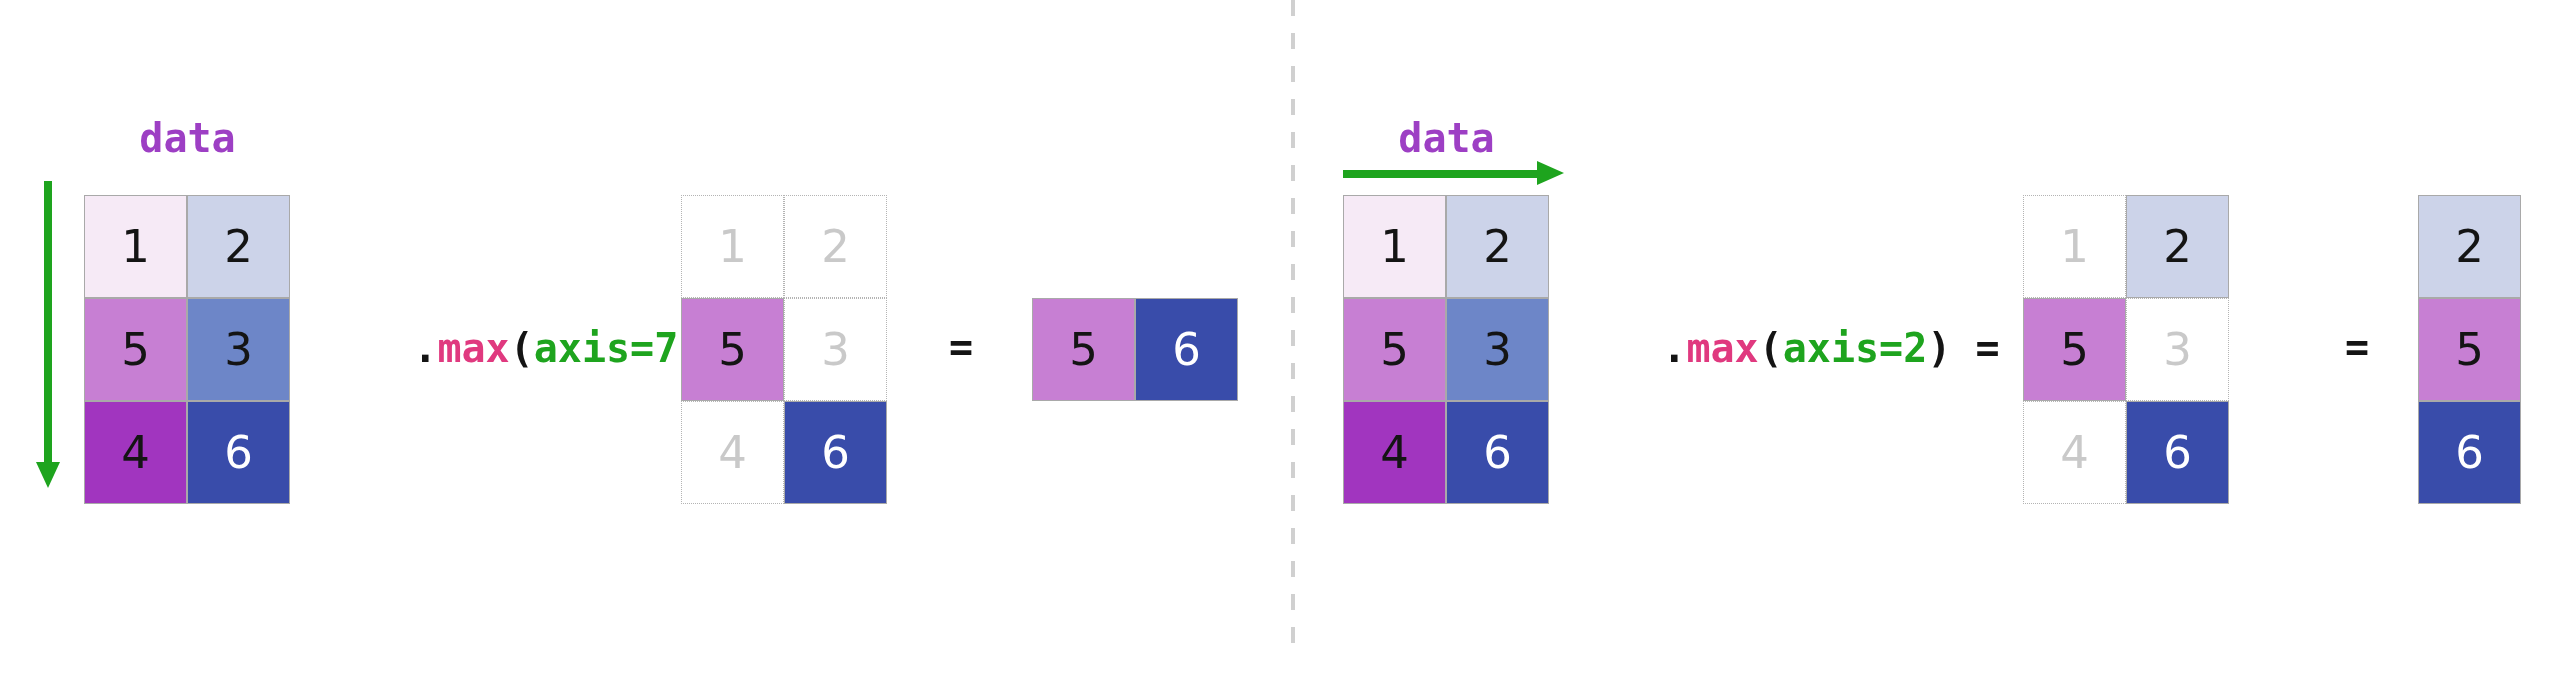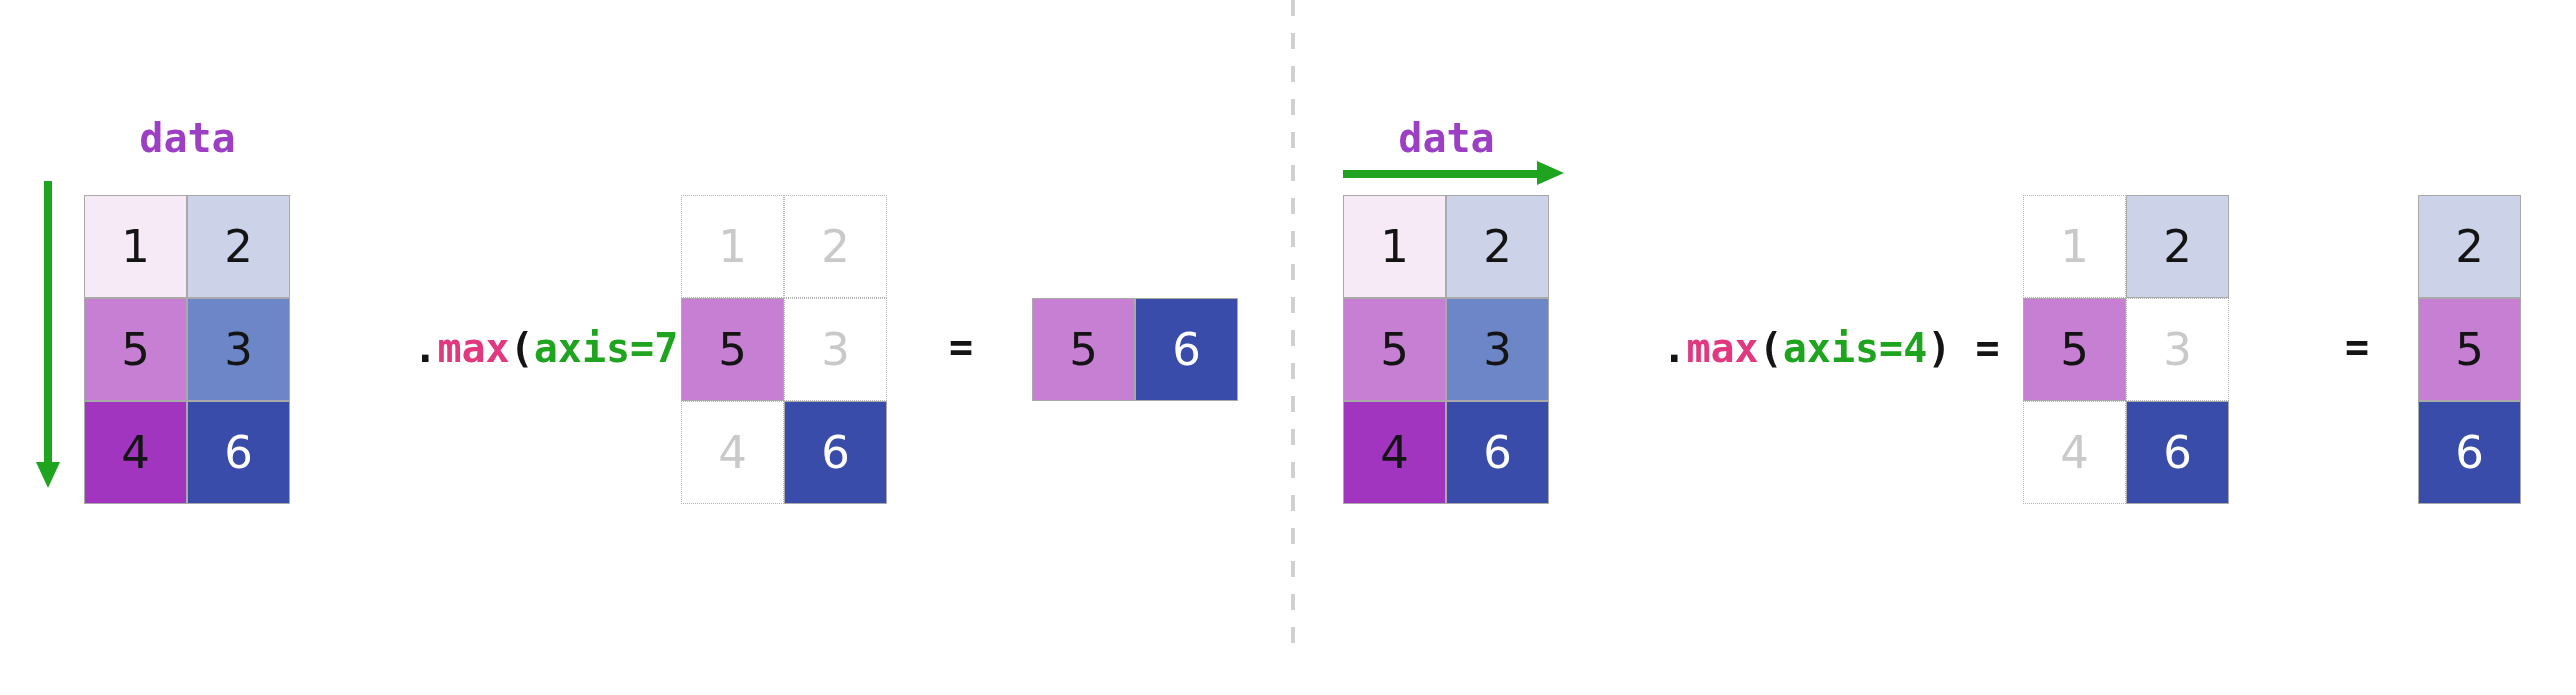--- a/index.html
+++ b/index.html
@@ -98,21 +98,21 @@
   <div class="grid two-col" style="left:1343px;top:195px;">
     <div class="cell" style="background: rgb(246, 234, 246); color: rgb(20, 20, 20);">1</div>
     <div class="cell" style="background: rgb(204, 211, 233); color: rgb(20, 20, 20);">2</div>
     <div class="cell" style="background: rgb(199, 127, 211); color: rgb(20, 20, 20);">5</div>
     <div class="cell" style="background: rgb(109, 134, 200); color: rgb(20, 20, 20);">3</div>
     <div class="cell" style="background: rgb(161, 53, 191); color: rgb(20, 20, 20);">4</div>
     <div class="cell" style="background: rgb(57, 76, 170); color: rgb(255, 255, 255);">6</div>
   </div>
 
   <div class="expr" style="left:1566px;top:348px;">
-    <span>.</span><span style="color: rgb(224, 57, 127);">max</span><span>(</span><span style="color: rgb(30, 164, 30);">axis=4</span><span>)</span><span> =</span>
+    <span>.</span><span style="color: rgb(224, 57, 127);">max</span><span>(</span><span style="color: rgb(30, 164, 30);">axis=2</span><span>)</span><span> =</span>
   </div>
 
   <div class="grid two-col" style="left:2023px;top:195px;">
     <div class="cell dotted" style="background: rgb(255, 255, 255); color: rgb(201, 201, 201);">1</div>
     <div class="cell" style="background: rgb(204, 211, 233); color: rgb(20, 20, 20);">2</div>
     <div class="cell" style="background: rgb(199, 127, 211); color: rgb(20, 20, 20);">5</div>
     <div class="cell dotted" style="background: rgb(255, 255, 255); color: rgb(201, 201, 201);">3</div>
     <div class="cell dotted" style="background: rgb(255, 255, 255); color: rgb(201, 201, 201);">4</div>
     <div class="cell" style="background: rgb(57, 76, 170); color: rgb(255, 255, 255);">6</div>
   </div>

